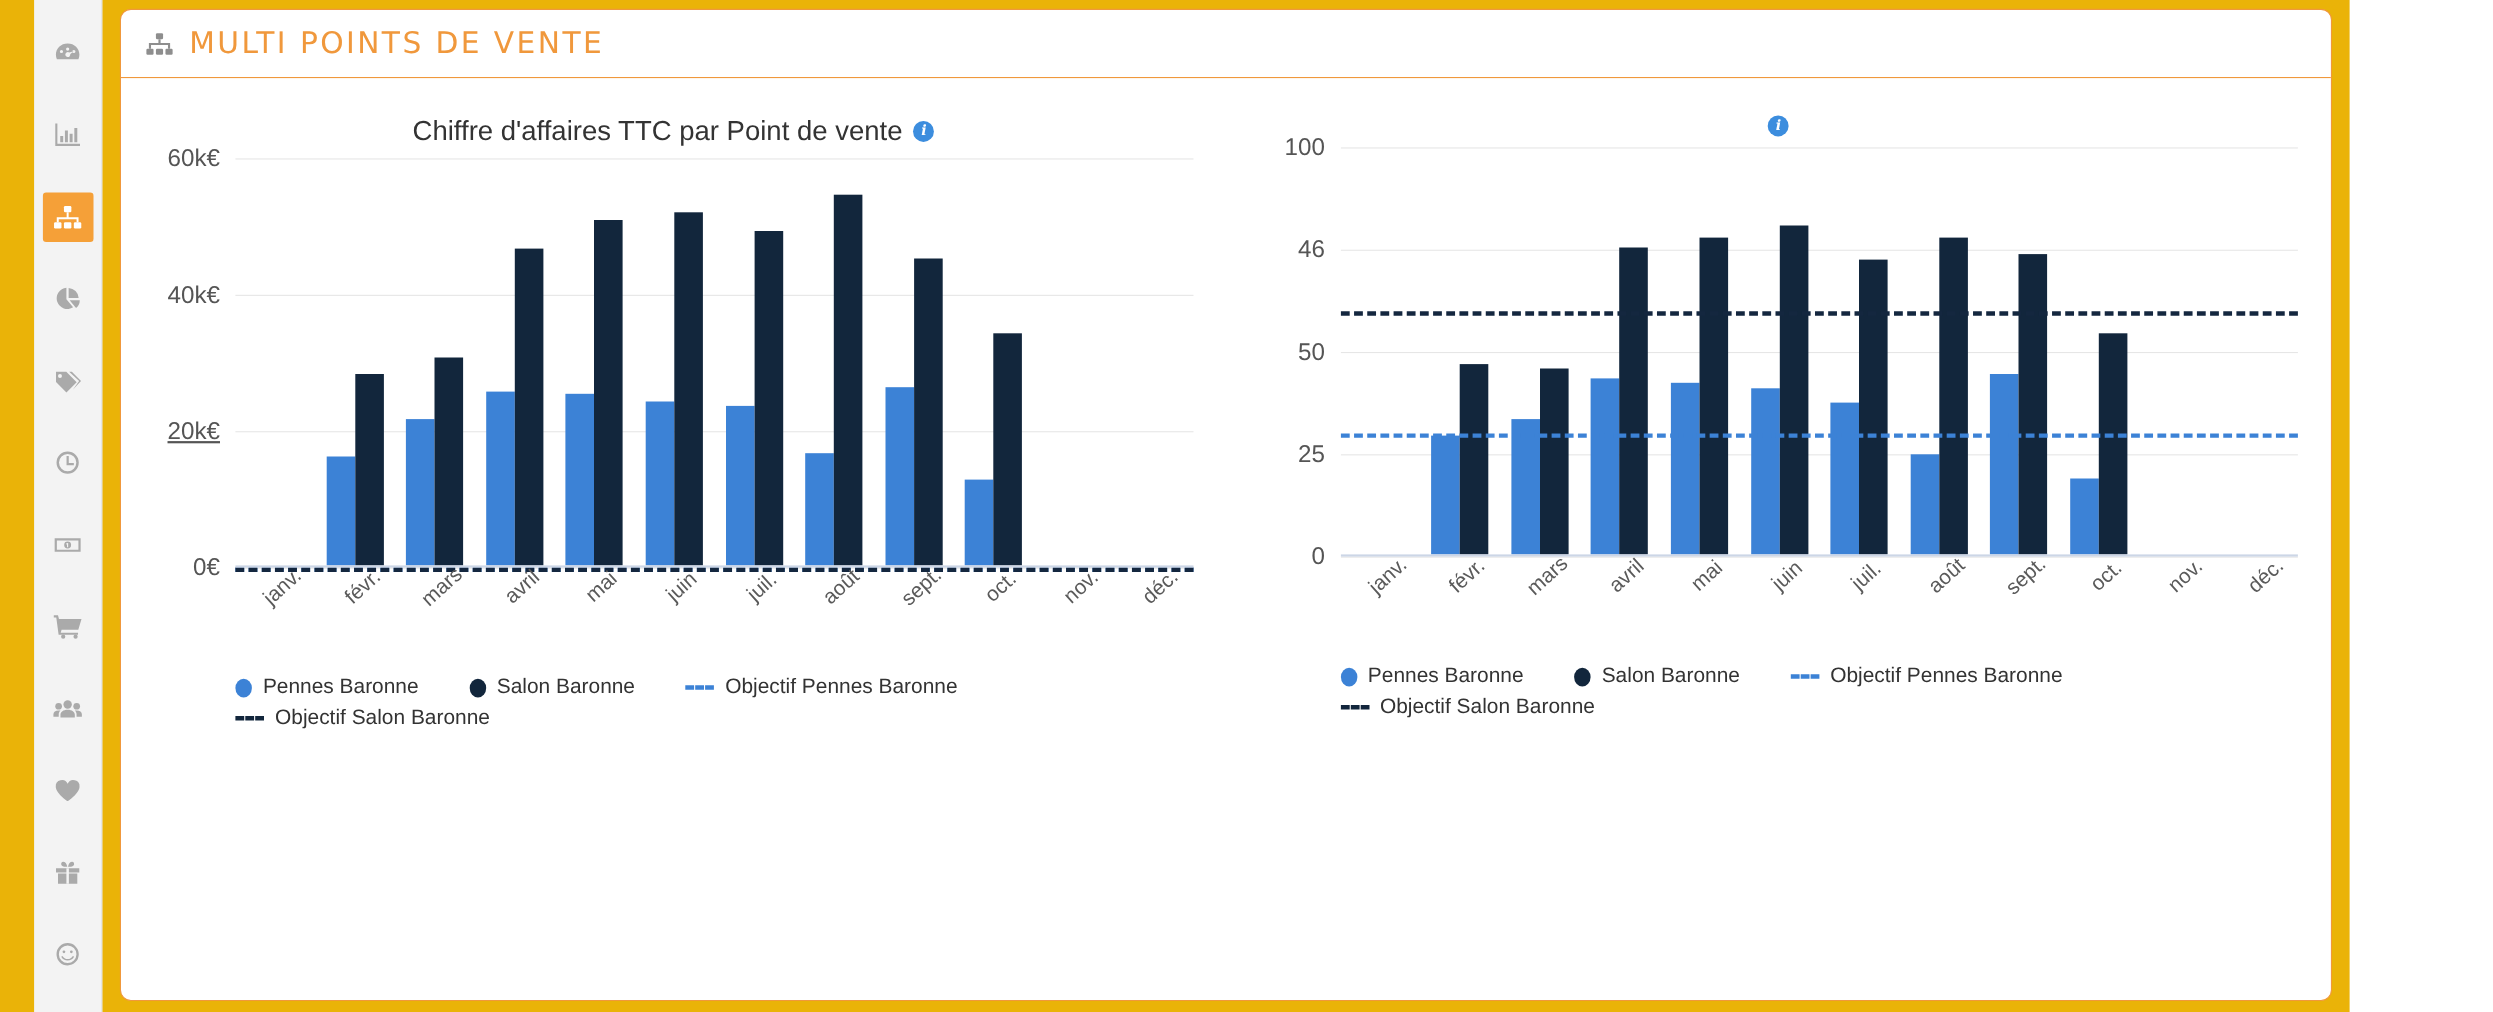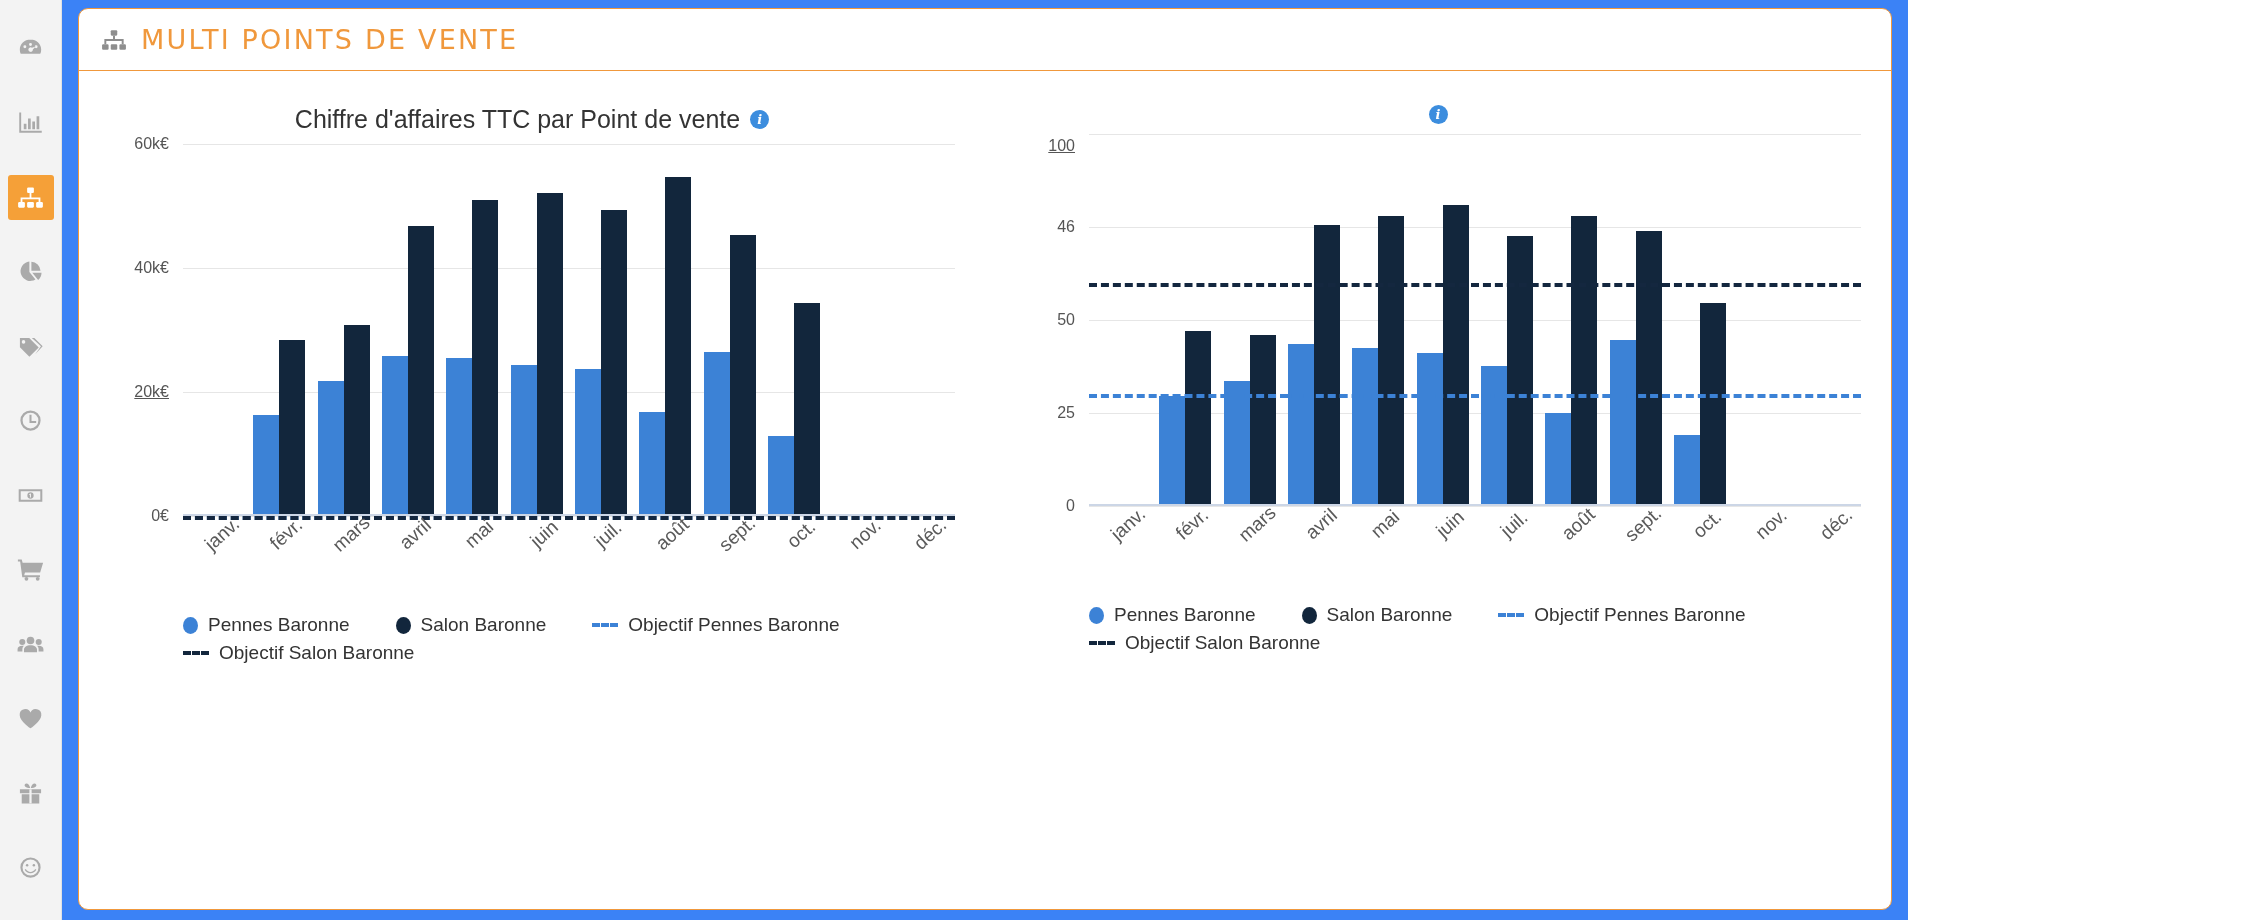--- a/index.html
+++ b/index.html
@@ -2,21 +2,21 @@
 <html><head>
 <meta charset="utf-8">
 <style>
   * { box-sizing: border-box; margin: 0; padding: 0; }
   html, body {
     width: 2266px; height: 920px;
     background: #ffffff;
     font-family: "DejaVu Sans", sans-serif;
     overflow: hidden;
   }
-  #app { display: flex; width: 1908px; height: 920px; background:#3b82f6; }
+  #app { display: flex; width: 2136px; height: 920px; background:#eab308;padding-left:31px; }
 
   
   .sidebar {
     width: 62px; flex: 0 0 62px; height: 920px;
     background: #f3f3f3;
     border-right: 1px solid #e2e2e2;
     display: flex; flex-direction: column; align-items: center;
     padding-top: 26px;
   }
   .side-item {
@@ -79,21 +79,21 @@
   }
 
   
   .plot-wrap { position: relative; height: 400px; margin-top: 10px; }
   .y-labels {
     position: absolute; left: 0; top: 0; width: 72px; height: 372px;
   }
   .y-label {
     position: absolute; right: 8px;
     transform: translateY(-50%);
-    font-size: 16px; color: #555555;
+    font-size: 22px; color: #555555;
     font-family: "Liberation Sans", sans-serif;
     white-space: nowrap;
   }
   .plot {
     position: absolute; left: 78px; right: 4px; top: 0; height: 372px;
   }
   .gridline {
     position: absolute; left: 0; right: 0; height: 1px;
     background: #e6e6e6;
   }
@@ -425,21 +425,21 @@
           <div class="chart-box">
             <div class="chart-title">
               <span class="info-icon">i</span>
             </div>
             <div class="plot-wrap">
               <div class="y-labels">
                 <div class="y-label" style="top: 372px;">0</div>
                 <div class="y-label" style="top: 279px; text-align: right;">25</div>
                 <div class="y-label" style="top: 186px;">50</div>
                 <div class="y-label" style="top: 93px;">46</div>
-                <div class="y-label" style="top: 12px; text-decoration: underline;">100</div>
+                <div class="y-label" style="top: 0px;">100</div>
               </div>
               <div class="plot">
                 <div class="gridline" style="top: 372px;"></div>
                 <div class="gridline" style="top: 279px;"></div>
                 <div class="gridline" style="top: 186px;"></div>
                 <div class="gridline" style="top: 93px;"></div>
                 <div class="gridline" style="top: 0px;"></div>
                 <div class="bars">
                   <div class="group">
                     <div class="bar pennes" style="height: 0px;"></div>

